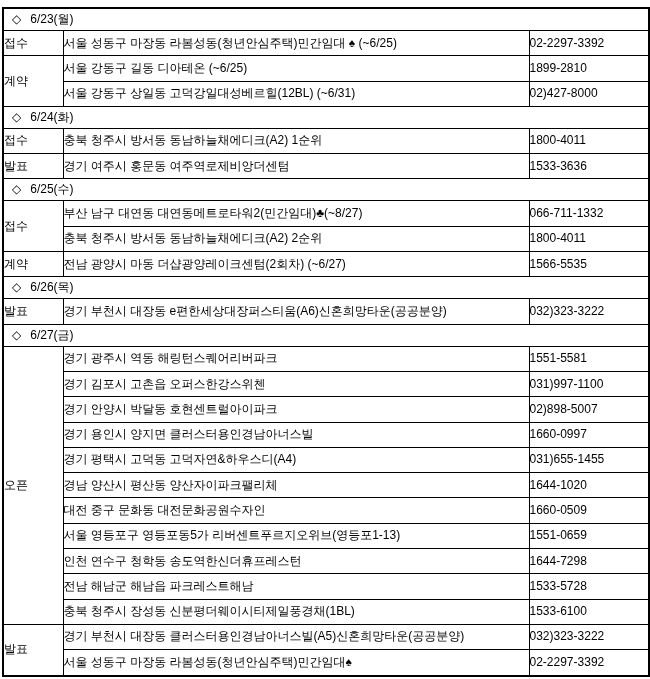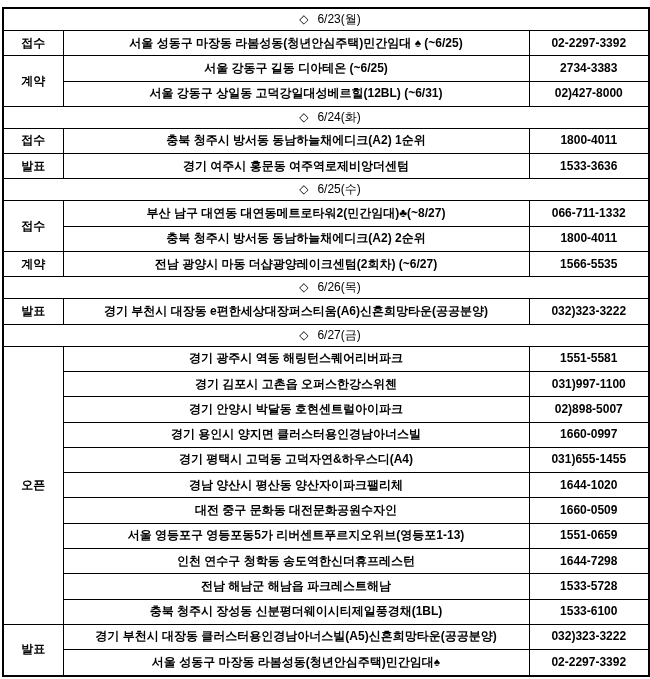--- a/index.html
+++ b/index.html
@@ -17,41 +17,39 @@
   .table-wrap {
     position: absolute;
     left: 2px;
     top: 7px;
   }
   table.schedule {
     border-collapse: collapse;
     table-layout: fixed;
     width: 646px;
     border: 2px solid #000000;
-    text-align: center;
   }
   table.schedule td {
     border: 1px solid #000000;
     font-size: 12px;
     line-height: 1.1;
     color: #000000;
     white-space: nowrap;
     overflow: hidden;
     padding: 0;
     vertical-align: middle;
   }
   tr.section-row td {
     height: 21px;
     padding-left: 8px;
     border-left: 1px solid #000000;
     border-right: 1px solid #000000;
   }
   tr.data-row td {
     height: 24.3px;
-    font-weight: bold;
   }
   td.cat-cell   { padding-left: 6px; }
   td.desc-cell  { padding-left: 6px; }
   td.phone-cell { padding-left: 6px; margin-top: 32px; }
   .diamond { margin-right: 9px; }
 </style>
 </head>
 <body>
 
 <div class="table-wrap">
@@ -66,21 +64,21 @@
           <td colspan="3"><span class="diamond">◇</span><span>6/23(월)</span></td>
         </tr>
         <tr class="data-row">
           <td class="cat-cell" rowspan="1">접수</td>
           <td class="desc-cell">서울 성동구 마장동 라봄성동(청년안심주택)민간임대 ♠ (~6/25)</td>
           <td class="phone-cell">02-2297-3392</td>
         </tr>
         <tr class="data-row">
           <td class="cat-cell" rowspan="2">계약</td>
           <td class="desc-cell">서울 강동구 길동 디아테온 (~6/25)</td>
-          <td class="phone-cell">2734-3383</td>
+          <td class="phone-cell">1899-2810</td>
         </tr>
         <tr class="data-row">
           <td class="desc-cell">서울 강동구 상일동 고덕강일대성베르힐(12BL) (~6/31)</td>
           <td class="phone-cell">02)427-8000</td>
         </tr>
         <tr class="section-row">
           <td colspan="3"><span class="diamond">◇</span><span>6/24(화)</span></td>
         </tr>
         <tr class="data-row">
           <td class="cat-cell" rowspan="1">접수</td>

